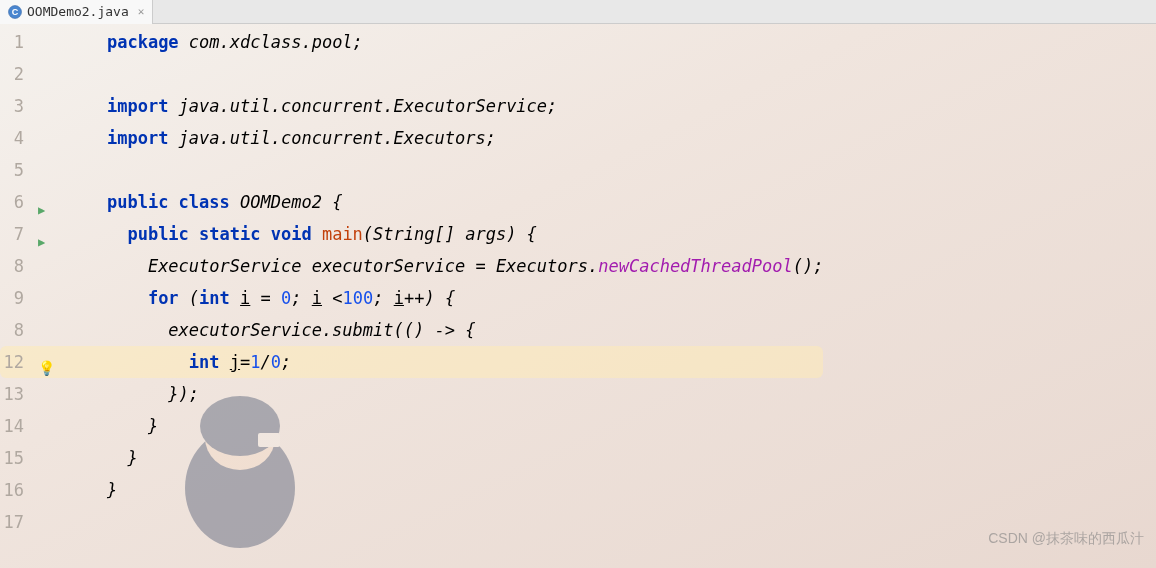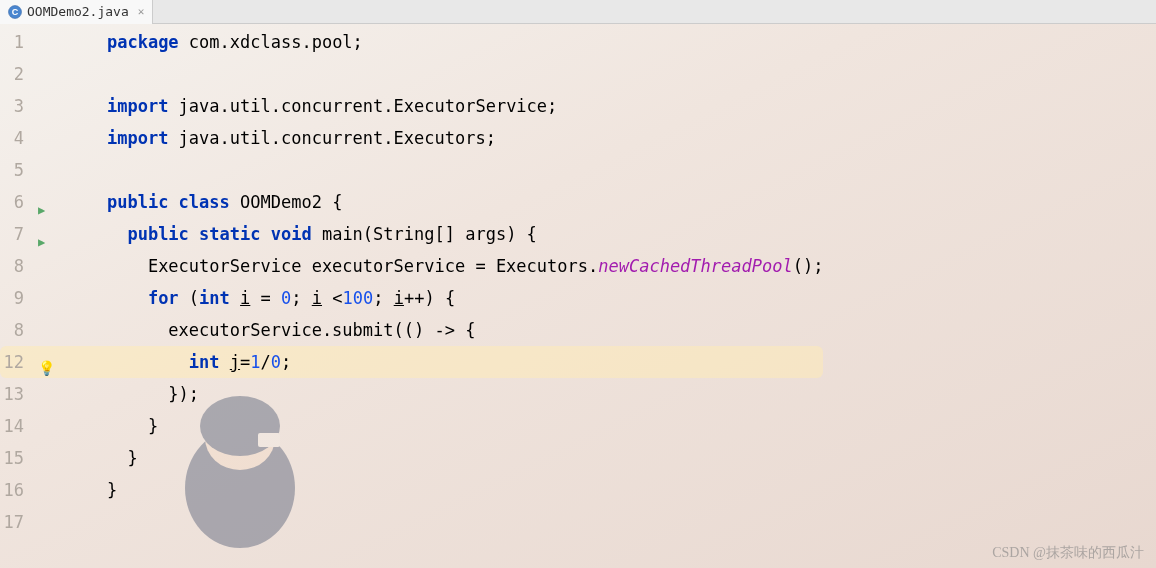--- a/index.html
+++ b/index.html
@@ -46,34 +46,34 @@
       height: 32px;
       line-height: 32px;
       display: flex;
       width: 100%;
     }
     .ln { width: 32px; text-align: right; padding-right: 8px; color: #b0a8a0; }
     .gut { width: 34px; position: relative; }
     .code { flex: 1; white-space: pre; }
     .line-highlight { background: rgba(255, 235, 180, 0.5); border-radius: 6px; }
     .kw { color: #0033b3; font-weight: 700; }
-    .method { color: #000000; }
+    .method { color: #c2410c; }
     .num { color: #1750eb; }
     .static { color: #a21caf; font-style: italic; }
-    .ident { color: #000; }
+    .ident { color: #000; font-style: italic; }
     .run-arrow { color: #59a869; font-size: 12px; }
     .bulb { color: #f0a732; font-size: 14px; }
     .lines-container { padding-top: 2px; }
     .watermark {
       position: absolute;
-      bottom: 6px;
+      bottom: 20px;
       right: 12px;
       color: rgba(130,130,130,0.6);
       font-size: 14px;
-      font-family: Liberation Serif, serif;
+      font-family: Liberation Sans, sans-serif;
     }
     .bg-illustration {
       position: absolute;
       bottom: 0;
       left: 140px;
       width: 200px;
       height: 200px;
       opacity: 0.35;
       pointer-events: none;
     }

